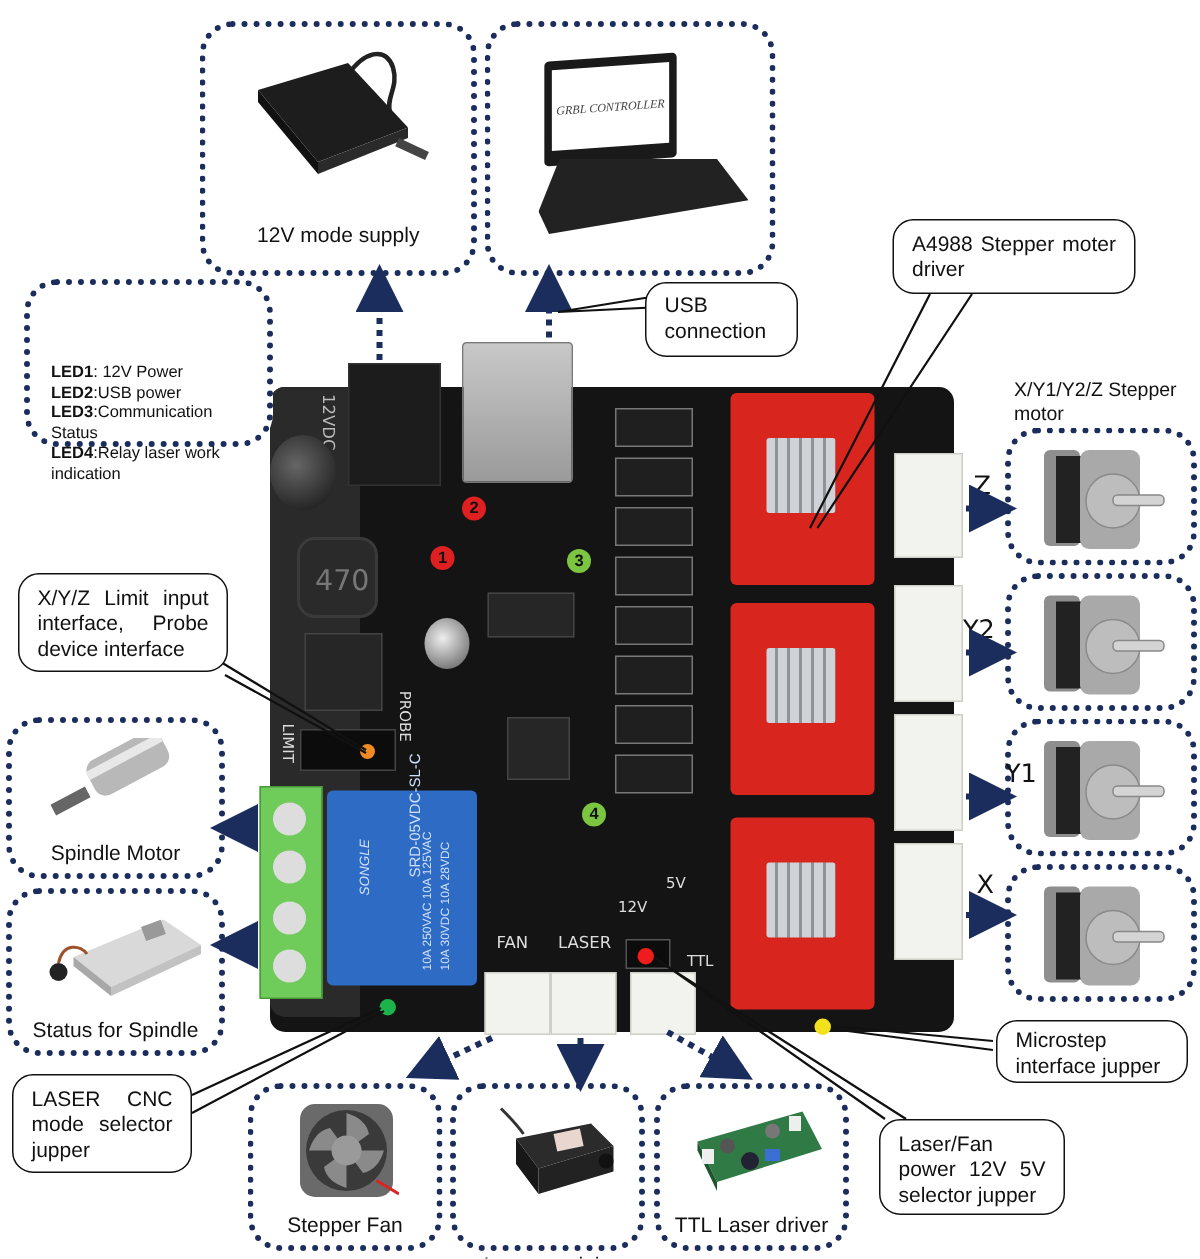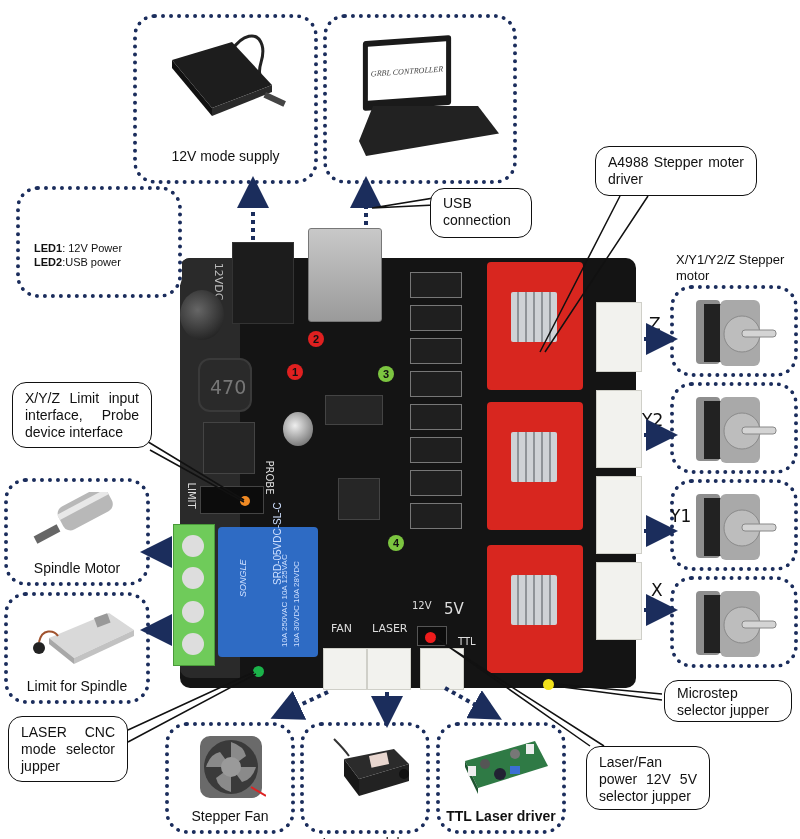--- a/index.html
+++ b/index.html
@@ -57,21 +57,21 @@
 
 <div class="dotbox" style="left:4px;top:592px;width:146px;height:112px;">
   <svg width="110" height="60" style="position:absolute;left:16px;top:12px;" viewBox="0 0 110 60">
     <polygon points="25,30 85,5 110,22 50,50" fill="#d9d9d9"></polygon>
     <polygon points="25,30 50,50 50,56 25,36" fill="#a8a8a8"></polygon>
     <polygon points="50,50 110,22 110,28 50,56" fill="#c2c2c2"></polygon>
     <rect x="70" y="10" width="14" height="10" fill="#999" transform="rotate(-20 70 10)"></rect>
     <circle cx="15" cy="40" r="6" fill="#222"></circle>
     <path d="M15 34 C 18 20, 30 22, 34 28" stroke="#a0522d" stroke-width="2" fill="none"></path>
   </svg>
-  <div class="caption" style="top:82px;">Limit for Spindle</div>
+  <div class="caption" style="top:82px;">Status for Spindle</div>
 </div>
 
 <div class="dotbox" style="left:165px;top:722px;width:130px;height:112px;">
   <svg width="70" height="70" style="position:absolute;left:27px;top:6px;" viewBox="0 0 70 70">
     <rect x="4" y="4" width="62" height="62" rx="10" fill="#6a6a6a"></rect>
     <circle cx="35" cy="35" r="27" fill="#3a3a3a"></circle>
     <g fill="#8a8a8a">
       <path d="M35 35 L 35 10 Q 48 14 50 24 Z"></path>
       <path d="M35 35 L 60 35 Q 56 48 46 50 Z"></path>
       <path d="M35 35 L 35 60 Q 22 56 20 46 Z"></path>
@@ -88,21 +88,21 @@
     <path d="M10 5 C 15 10, 20 15, 25 22" stroke="#333" stroke-width="2" fill="none"></path>
     <polygon points="20,25 70,15 85,30 35,45" fill="#2b2b2b"></polygon>
     <polygon points="20,25 35,45 35,62 20,42" fill="#181818"></polygon>
     <polygon points="35,45 85,30 85,47 35,62" fill="#222"></polygon>
     <rect x="45" y="22" width="18" height="12" fill="#e8d6cf" transform="rotate(-12 45 22)"></rect>
     <circle cx="80" cy="40" r="5" fill="#111"></circle>
   </svg>
   <div class="caption" style="top:82px;margin-top:27px;">Laser module</div>
 </div>
 
-<div class="dotbox" style="left:436px;top:722px;width:130px;height:112px;font-weight:bold;">
+<div class="dotbox" style="left:436px;top:722px;width:130px;height:112px;">
   <svg width="90" height="60" style="position:absolute;left:20px;top:10px;" viewBox="0 0 90 60">
     <polygon points="5,25 75,5 88,30 18,52" fill="#2f7a45"></polygon>
     <polygon points="5,25 18,52 18,58 5,31" fill="#1e5530"></polygon>
     <circle cx="25" cy="28" r="5" fill="#555"></circle>
     <circle cx="55" cy="18" r="5" fill="#777"></circle>
     <rect x="50" y="30" width="10" height="8" fill="#3b6fd4"></rect>
     <circle cx="40" cy="38" r="6" fill="#223"></circle>
     <rect x="66" y="8" width="8" height="10" fill="#eee"></rect>
     <rect x="8" y="30" width="8" height="10" fill="#eee"></rect>
   </svg>
@@ -180,21 +180,21 @@
   <div style="position:absolute;left:54px;top:58px;transform:rotate(-90deg);transform-origin:left top;white-space:nowrap;color:#cfe0ff;font-size:10px;">SRD-05VDC-SL-C</div>
   <div style="position:absolute;left:62px;top:120px;transform:rotate(-90deg);transform-origin:left top;white-space:nowrap;color:#cfe0ff;font-size:8px;">10A 250VAC 10A 125VAC</div>
   <div style="position:absolute;left:74px;top:120px;transform:rotate(-90deg);transform-origin:left top;white-space:nowrap;color:#cfe0ff;font-size:8px;">10A 30VDC 10A 28VDC</div>
   <div style="position:absolute;left:20px;top:70px;transform:rotate(-90deg);transform-origin:left top;white-space:nowrap;color:#cfe0ff;font-size:9px;font-style:italic;">SONGLE</div>
 </div>
 <div class="dot" style="left:253px;top:666px;width:11px;height:11px;background:#1bb34a;"></div>
 
 <div class="silk" style="left:331px;top:622px;font-size:11px;text-align:right;">FAN</div>
 <div class="silk" style="left:372px;top:622px;font-size:11px;">LASER</div>
 <div class="silk" style="left:412px;top:600px;font-size:10px;">12V</div>
-<div class="silk" style="left:444px;top:600px;font-size:15px;">5V</div>
+<div class="silk" style="left:444px;top:584px;font-size:10px;">5V</div>
 <div class="silk" style="left:458px;top:636px;font-size:10px;">TTL</div>
 <div class="abs" style="left:417px;top:626px;width:28px;height:18px;background:#0c0c0c;border:1px solid #555;"></div>
 <div class="dot" style="left:425px;top:632px;width:11px;height:11px;background:#ee1c1c;"></div>
 <div class="header-conn" style="left:323px;top:648px;width:44px;height:42px;"></div>
 <div class="header-conn" style="left:367px;top:648px;width:44px;height:42px;"></div>
 <div class="header-conn" style="left:420px;top:648px;width:44px;height:42px;"></div>
 <div class="dot" style="left:543px;top:679px;width:11px;height:11px;background:#f2e21b;"></div>
 
 <div class="badge" style="left:287px;top:364px;background:#e02020;">1</div>
 <div class="badge" style="left:308px;top:331px;background:#e02020;">2</div>
@@ -227,20 +227,22 @@
     <path d="M128 730 L 254 672 M 128 742 L 256 674"></path>
     <path d="M 590 746 L 436 638 M 604 746 L 438 640"></path>
     <path d="M 662 694 L 555 684 M 662 700 L 555 686"></path>
   </g>
 </svg>
 
 <div class="dotbox" style="left:16px;top:186px;width:166px;height:112px;">
   <div class="led-list" style="position:absolute;left:14px;top:15px;right:10px;margin-top:37px;">
     <div><b>LED1</b><span>: </span><span>12V Power</span></div>
     <div><b>LED2</b><span>:</span><span>USB power</span></div>
+    <div><b>LED3</b><span>:</span><span>Communication Status</span></div>
+    <div><b>LED4</b><span>:</span><span>Relay laser work indication</span></div>
   </div>
 </div>
 
 <div class="callout" style="left:430px;top:188px;width:102px;height:50px;padding:6px 12px;">
   <span style="display:block;width:70px;">USB connection</span>
 </div>
 
 <div class="callout justify" style="left:595px;top:146px;width:162px;height:50px;padding:7px 12px;">
   <span>A4988 Stepper moter driver</span>
 </div>
@@ -251,21 +253,21 @@
 
 <div class="callout justify" style="left:8px;top:716px;width:120px;height:66px;padding:7px 12px;">
   <span>LASER CNC mode selector jupper</span>
 </div>
 
 <div class="callout justify" style="left:586px;top:746px;width:124px;height:64px;padding:7px 12px;">
   <span>Laser/Fan power 12V 5V selector jupper</span>
 </div>
 
 <div class="callout" style="left:664px;top:680px;width:128px;height:42px;padding:4px 12px;">
-  <span>Microstep selector jupper</span>
+  <span>Microstep interface jupper</span>
 </div>
 
 <div id="motors">
     <div style="position: absolute; left: 692px; top: 294px; width: 90px; height: 78px;"><svg width="90" height="78" viewBox="0 0 90 78">
         <rect x="4" y="6" width="24" height="64" rx="4" fill="#8e8e8e"></rect>
         <rect x="12" y="10" width="20" height="58" fill="#222"></rect>
         <rect x="28" y="6" width="40" height="66" rx="6" fill="#a9a9a9"></rect>
         <circle cx="50" cy="40" r="18" fill="#bdbdbd" stroke="#8a8a8a"></circle>
         <rect x="50" y="36" width="34" height="7" rx="3" fill="#d4d4d4" stroke="#888"></rect>
       </svg></div>

